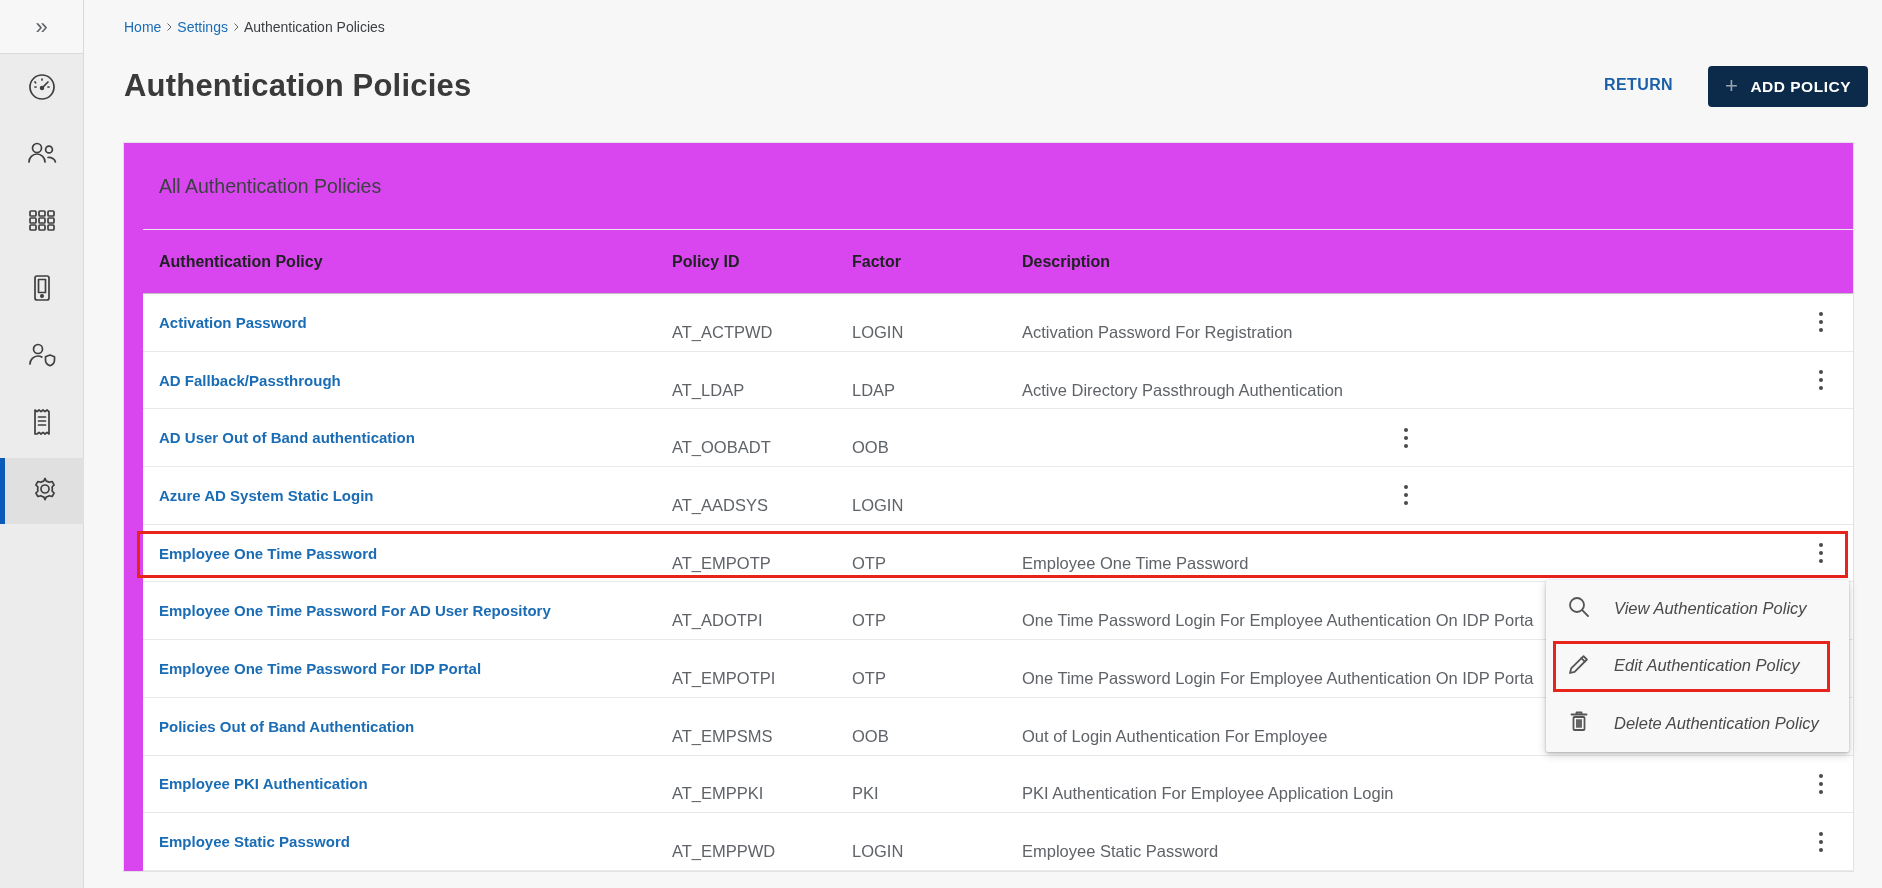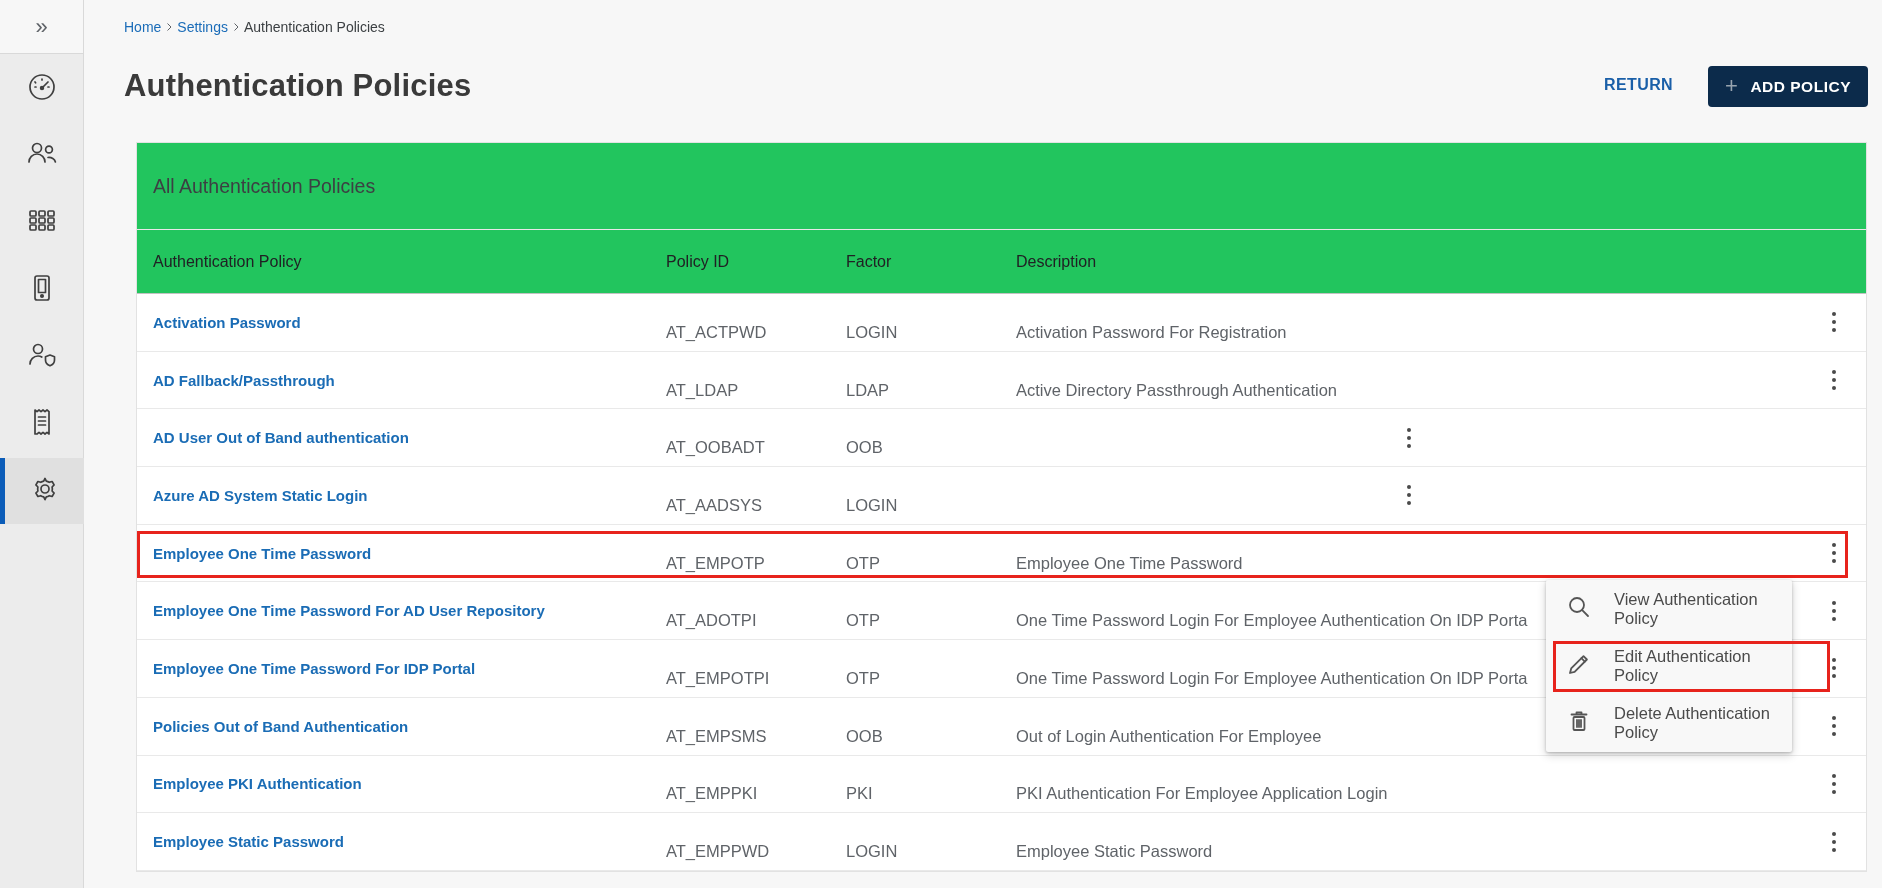--- a/index.html
+++ b/index.html
@@ -53,32 +53,32 @@
     position:absolute; left:1708px; top:66px; width:160px; height:41px;
     background:#0c2b4b; border:none; border-radius:4px; color:#ffffff;
     display:flex; align-items:center; justify-content:center; gap:12px;
     font-family:"Liberation Sans", sans-serif;
     font-size:15.5px; font-weight:bold; letter-spacing:0.5px; cursor:pointer;
   }
   .add-policy-btn .plus { color:#97a3ae; font-size:22px; font-weight:normal; line-height:1; margin-top:-2px; }
 
   
   .card {
-    position:absolute; left:136px; top:142px; width:1731px; height:730px;
-    background:#22c55e; border:1px solid #e2e2e2; z-index:1; overflow:hidden;
+    position:absolute; left:123px; top:142px; width:1731px; height:730px;
+    background:#d946ef; border:1px solid #e2e2e2; z-index:1; overflow:hidden;padding-left:19px;
   }
   .card-title-row { height:87px; display:flex; align-items:center; padding-left:16px;
     border-bottom:1px solid #e8e8e8; }
   .card-title { font-size:19.5px; color:#3c4043; }
 
   .tbl-head {
     height:64px; display:grid; grid-template-columns:529px 180px 170px 1fr 64px;
     align-items:center; border-bottom:1px solid #c2c2c2;
   }
-  .tbl-head > div { font-size:16px; font-weight:normal; color:#202124; }
+  .tbl-head > div { font-size:16px; font-weight:bold; color:#202124; }
   .col-name-pad { padding-left:16px; }
 
   .tbl-row {
     height:57.7px; display:grid; grid-template-columns:529px 180px 170px 1fr 64px;
     align-items:center; border-bottom:1px solid #e9e9e9; background:#fff;
   }
   .cell-link { font-size:15px; font-weight:700; color:#1a6cb5; cursor:pointer; padding-left:16px;
     white-space:nowrap; overflow:hidden; }
   .cell-gray { font-size:16.5px; color:#5f6368; white-space:nowrap; overflow:hidden;margin-top:20px; }
   .kebab {
@@ -91,24 +91,24 @@
     position:absolute; left:137px; top:531px; width:1711px; height:47px;
     border:3px solid #e7231c; z-index:5; pointer-events:none;
   }
   .edit-highlight {
     position:absolute; left:1553px; top:641px; width:277px; height:51px;
     border:3px solid #e7231c; z-index:7; pointer-events:none;
   }
 
   
   .context-menu {
-    position:absolute; left:1546px; top:580px; width:246px; height:172px;
+    position:absolute; left:1546px; top:580px; width:303px; height:172px;
     background:#f8f8f8; border-radius:2px; z-index:6;
     box-shadow:0 1px 3px rgba(0,0,0,0.22), 0 3px 10px rgba(0,0,0,0.18);
-    display:flex; flex-direction:column;
+    display:flex; flex-direction:column;font-style:italic;
   }
   .menu-item {
     flex:1; display:flex; align-items:center; gap:22px; padding-left:20px; cursor:pointer;
   }
   .menu-item svg { stroke:#555; fill:none; stroke-width:1.8; stroke-linecap:round; stroke-linejoin:round; }
   .menu-label { font-size:16.5px; color:#4a4a4a; }
 </style>
 </head>
 <body>
 

